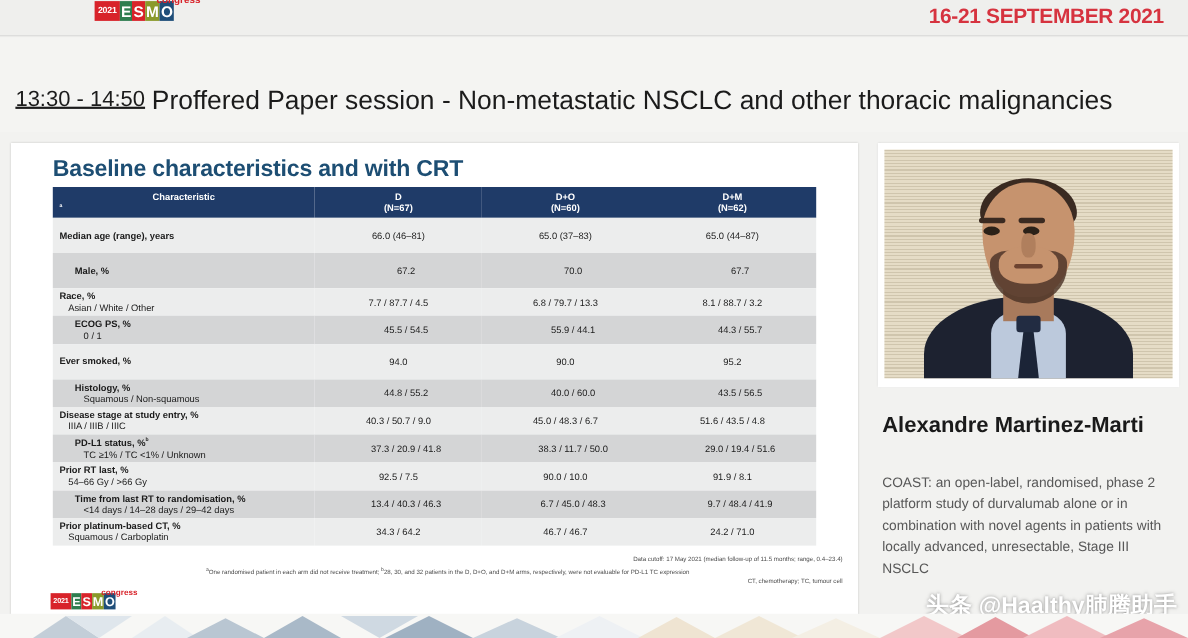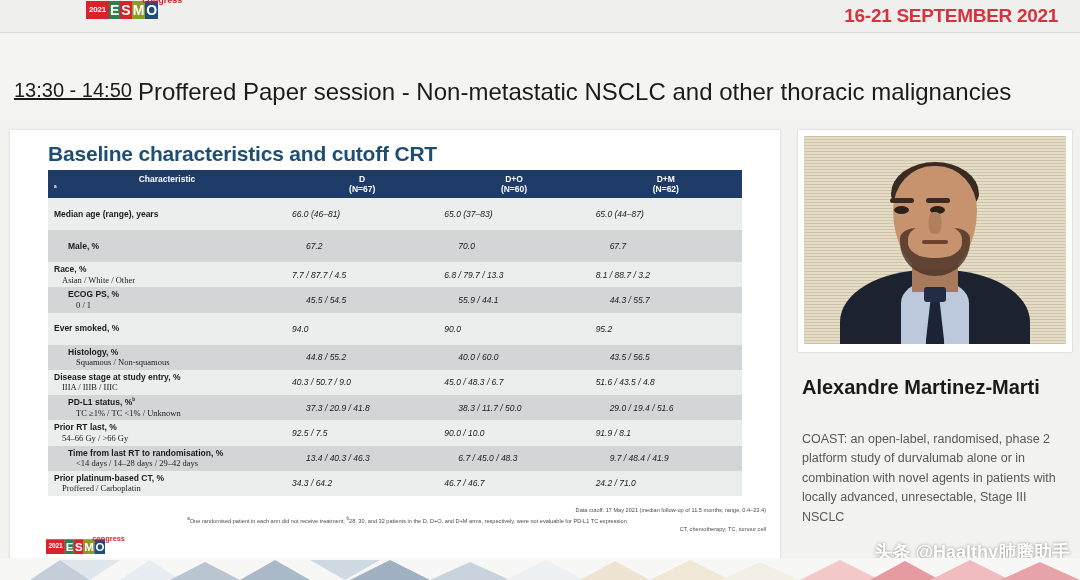--- a/index.html
+++ b/index.html
@@ -84,25 +84,25 @@
     padding:4px 6px; text-align:center; vertical-align:bottom;
     height:26px;
     border:none;
   }
   table#chars th.first { text-align:left; vertical-align:bottom; }
   table#chars th .arm { display:block;text-align:center; }
   table#chars th .nn { display:block; font-weight:bold; }
 
   table#chars td { padding:2px 6px; vertical-align:middle; }
   table#chars td.lbl { text-align:left; width:238px; }
-  table#chars td.val { text-align:left;font-style:italic; }
+  table#chars td.val { text-align:center; }
   table#chars tr.odd td  { background:#eceded; }
   table#chars tr.even td { background:#d4d5d6;padding-left:20px; }
   .lbl .main { font-weight:bold; display:block; line-height:1.25; }
-  .lbl .sub  { display:block; padding-left:8px; line-height:1.25;font-family:Liberation Serif, serif; }
+  .lbl .sub  { display:block; padding-left:8px; line-height:1.25; }
   .row-tall td { height:24px; }
   .row-short td { height:32px; }
 
   #footnotes {
     position:absolute; left:38px; right:14px; bottom:26px;
     font-size:5.6px; color:#4b4b4b; line-height:1.55;
   }
   #fn-cutoff { text-align:right; }
   #fn-a { text-align:center; }
   #fn-abbr { text-align:right; }
@@ -178,21 +178,21 @@
     font-size:20px; font-weight:bold; color:#1a1a1a; line-height:1.18;
   }
   #talk-title {
     position:absolute; left:12px; top:300px; width:264px;
     font-size:12.5px; color:#585858; line-height:1.55;
   }
 
   
   #watermark {
     position:absolute; right:10px; bottom:16px;
-    font-size:18px; font-weight:bold; color:#ffffff;
+    font-size:21px; font-weight:bold; color:#ffffff;
     text-shadow:0 0 3px rgba(120,120,120,.85);
     letter-spacing:0px;
   }
 
   
   #bottomstrip {
     position:absolute; left:0; bottom:0; width:1080px; height:22px;
     overflow:hidden; background:#f6f6f4;
   }
   #bottomstrip svg { display:block; }
@@ -213,21 +213,21 @@
   </div>
   <div id="congress-date">16-21 SEPTEMBER 2021</div>
 </div>
 
 <div id="sessionbar">
   <div id="session-time">13:30 - 14:50</div>
   <div id="session-title">Proffered Paper session - Non-metastatic NSCLC and other thoracic malignancies</div>
 </div>
 
 <div id="slide">
-  <div id="slide-title">Baseline characteristics and cutoff CRT</div>
+  <div id="slide-title">Baseline characteristics and with CRT</div>
 
   <table id="chars">
     <thead>
       <tr>
         <th class="first">
           <span class="arm">Characteristic</span><sup>a</sup>
         </th>
         <th>
           <span class="arm">D</span>
           <span class="nn">(N=67)</span>
@@ -326,21 +326,21 @@
             <span class="main">Time from last RT to randomisation, %</span>
             <span class="sub">&lt;14 days / 14–28 days / 29–42 days</span>
           </td>
           <td class="val">13.4 / 40.3 / 46.3</td>
           <td class="val">6.7 / 45.0 / 48.3</td>
           <td class="val">9.7 / 48.4 / 41.9</td>
         </tr>
         <tr class="odd row-tall">
           <td class="lbl">
             <span class="main">Prior platinum-based CT, %</span>
-            <span class="sub">Proffered / Carboplatin</span>
+            <span class="sub">Squamous / Carboplatin</span>
           </td>
           <td class="val">34.3 / 64.2</td>
           <td class="val">46.7 / 46.7</td>
           <td class="val">24.2 / 71.0</td>
         </tr>
       </tbody>
   </table>
 
   <div id="footnotes">
     <div id="fn-cutoff">Data cutoff: 17 May 2021 (median follow-up of 11.5 months; range, 0.4–23.4)</div>

